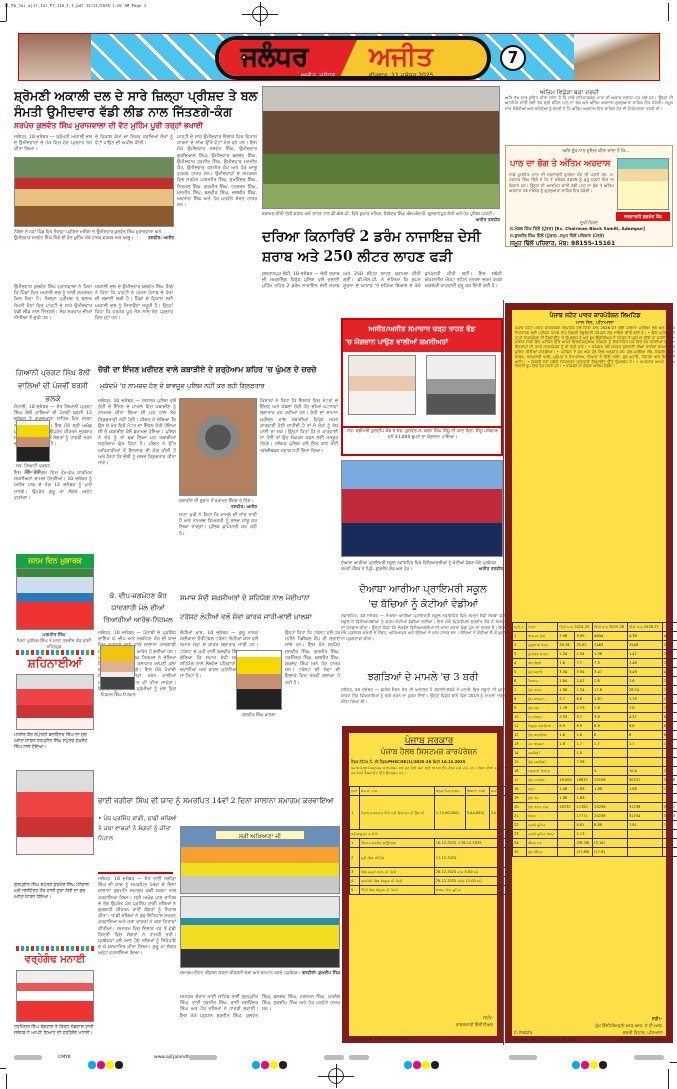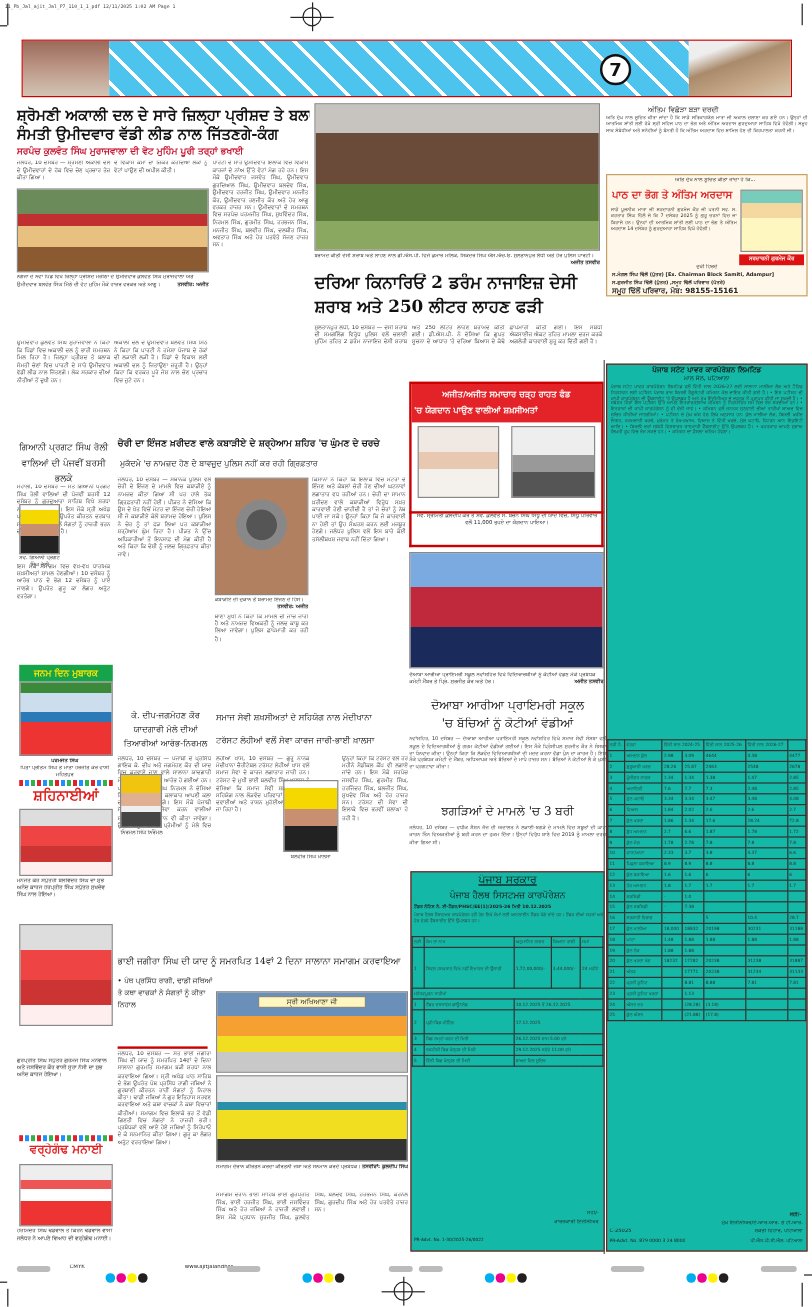--- a/index.html
+++ b/index.html
@@ -37,21 +37,21 @@
 .ph-couple{background:linear-gradient(#ddd 0 25%,#e44 25% 55%,#c33 55% 80%,#fee 80%)}
 .ph-gurd{background:linear-gradient(#6a8fb8 0 30%,#f5a030 30% 55%,#f2de20 55% 75%,#c8c8c8 75%)}
 .ph-gurd2{background:linear-gradient(#e6e6e6 0 30%,#2a8fa8 30% 40%,#f2de20 40% 75%,#333 75%)}
 .ph-anniv{background:linear-gradient(#eee 0 25%,#e55 25% 40%,#fff 40% 60%,#e33 60%)}
 .ph-mata{background:linear-gradient(#7cb 0 20%,#f5d8a0 20% 45%,#fff7c0 45%)}
 .box-red{border:1.5px solid #c00;background:#fffdf7}
 .banner-green{background:#17a34a;color:#ffe600;font-weight:bold;text-align:center;overflow:hidden;white-space:nowrap}
 .banner-red{color:#e02020;font-weight:bold;text-align:center;white-space:nowrap;overflow:hidden;font-family:"DejaVu Serif",serif}
 .dots{height:5px;background:repeating-linear-gradient(90deg,#e2202a 0 3px,#fff 3px 5px,#1e90ff 5px 8px,#fff 8px 10px,#2fb34a 10px 13px,#fff 13px 15px)}
 .rule{background:#111}
-.adbox{border:1px solid #7f1d1d;background:#14b8a6}
+.adbox{border:7px solid #7f1d1d;background:#fde047}
 table.tb{border-collapse:collapse;width:100%;font-size:3.6px}
 table.tb td{border:0.5px solid #333;height:9px;padding:0 1px;color:#333;overflow:hidden;white-space:nowrap}
 .cmyk{width:8px;height:8px;border-radius:50%;display:inline-block;margin-right:1px}
 .grey-bar{height:5px;border-radius:3px;background:#bbb}
 .bullet{font-size:7px;line-height:11px;color:#111}
 </style>
 </head>
 <body>
 
 <div class="abs slug">11_Pb_Jal_ajit_Jal_P7_110_1_1_pdf  12/11/2025  1:02 AM  Page 1</div>
@@ -61,20 +61,27 @@
   <div class="abs regl" style="left:10px;top:-2px;width:1px;height:24px"></div>
 </div>
 <div class="abs regl" style="left:6px;top:3px;width:1px;height:18px"></div>
 <div class="abs regl" style="left:0;top:21px;width:6px;height:1px"></div>
 <div class="abs regl" style="left:668px;top:3px;width:1px;height:18px"></div>
 
 <div class="abs mast">
   <div class="bld1"></div>
   <div class="stripe"></div>
   <div class="bld2"></div>
+  <div class="pill">
+    <div class="red"></div>
+    <div class="t1">ਜਲੰਧਰ</div>
+    <div class="t2">ਅਜੀਤ</div>
+    <div class="sub1">ਅਜੀਤ, ਜਲੰਧਰ</div>
+    <div class="sub2">ਵੀਰਵਾਰ, 11 ਦਸੰਬਰ 2025</div>
+  </div>
   <div class="pg">7</div>
 </div>
 
 <div class="abs hl" style="left:14px;top:88px;width:244px;font-size:12.5px">ਸ਼੍ਰੋਮਣੀ ਅਕਾਲੀ ਦਲ ਦੇ ਸਾਰੇ ਜ਼ਿਲ੍ਹਾ ਪ੍ਰੀਸ਼ਦ ਤੇ ਬਲਾਕ</div>
 <div class="abs hl" style="left:14px;top:104px;width:244px;font-size:12.5px">ਸੰਮਤੀ ਉਮੀਦਵਾਰ ਵੱਡੀ ਲੀਡ ਨਾਲ ਜਿੱਤਣਗੇ-ਕੰਗ</div>
 <div class="abs sub-red" style="left:14px;top:121px;width:244px;font-size:7.6px">ਸਰਪੰਚ ਕੁਲਵੰਤ ਸਿੰਘ ਮੁਰਾਜਵਾਲਾ ਦੀ ਵੋਟ ਮੁਹਿੰਮ ਪੂਰੀ ਤਰ੍ਹਾਂ ਭਖਾਈ</div>
 <div class="abs body" style="left:14px;top:134px;width:78px;height:20px"><span>ਜਲੰਧਰ, 10 ਦਸੰਬਰ</span> — ਸ਼੍ਰੋਮਣੀ ਅਕਾਲੀ ਦਲ ਦੇ ਉਮੀਦਵਾਰਾਂ ਦੇ ਹੱਕ ਵਿਚ ਚੋਣ ਪ੍ਰਚਾਰ ਤੇਜ਼ ਕੀਤਾ ਗਿਆ।</div>
 <div class="abs body" style="left:95px;top:134px;width:78px;height:20px">ਦੇ ਵਿਕਾਸ ਕੰਮਾਂ ਦਾ ਜ਼ਿਕਰ ਕਰਦਿਆਂ ਲੋਕਾਂ ਨੂੰ ਵੋਟਾਂ ਪਾਉਣ ਦੀ ਅਪੀਲ ਕੀਤੀ।</div>
 <div class="abs body" style="left:177px;top:134px;width:80px;height:262px">ਪਾਰਟੀ ਦੇ ਸਾਰੇ ਉਮੀਦਵਾਰ ਇਲਾਕੇ ਵਿਚ ਵਿਕਾਸ ਕਾਰਜਾਂ ਦੇ ਨਾਂਅ ਉੱਤੇ ਵੋਟਾਂ ਮੰਗ ਰਹੇ ਹਨ। ਇਸ ਮੌਕੇ ਉਮੀਦਵਾਰ ਜਸਵੰਤ ਸਿੰਘ, ਉਮੀਦਵਾਰ ਗੁਰਦਿਆਲ ਸਿੰਘ, ਉਮੀਦਵਾਰ ਬਲਦੇਵ ਸਿੰਘ, ਉਮੀਦਵਾਰ ਹਰਜੀਤ ਸਿੰਘ, ਉਮੀਦਵਾਰ ਮਨਜੀਤ ਕੌਰ, ਉਮੀਦਵਾਰ ਰਣਜੀਤ ਕੌਰ ਅਤੇ ਹੋਰ ਆਗੂ ਵਰਕਰ ਹਾਜ਼ਰ ਸਨ। ਉਮੀਦਵਾਰਾਂ ਦੇ ਸਮਰਥਨ ਵਿਚ ਸਰਪੰਚ ਪਰਮਜੀਤ ਸਿੰਘ, ਸੁਖਵਿੰਦਰ ਸਿੰਘ, ਨਿਰਮਲ ਸਿੰਘ, ਗੁਰਮੀਤ ਸਿੰਘ, ਹਰਭਜਨ ਸਿੰਘ, ਮਨਜੀਤ ਸਿੰਘ, ਬਲਵੀਰ ਸਿੰਘ, ਦਲਬੀਰ ਸਿੰਘ, ਅਵਤਾਰ ਸਿੰਘ ਅਤੇ ਹੋਰ ਪਤਵੰਤੇ ਸੱਜਣ ਹਾਜ਼ਰ ਸਨ।</div>
 <div class="abs photo ph-group" style="left:14px;top:157px;width:160px;height:70px"></div>

